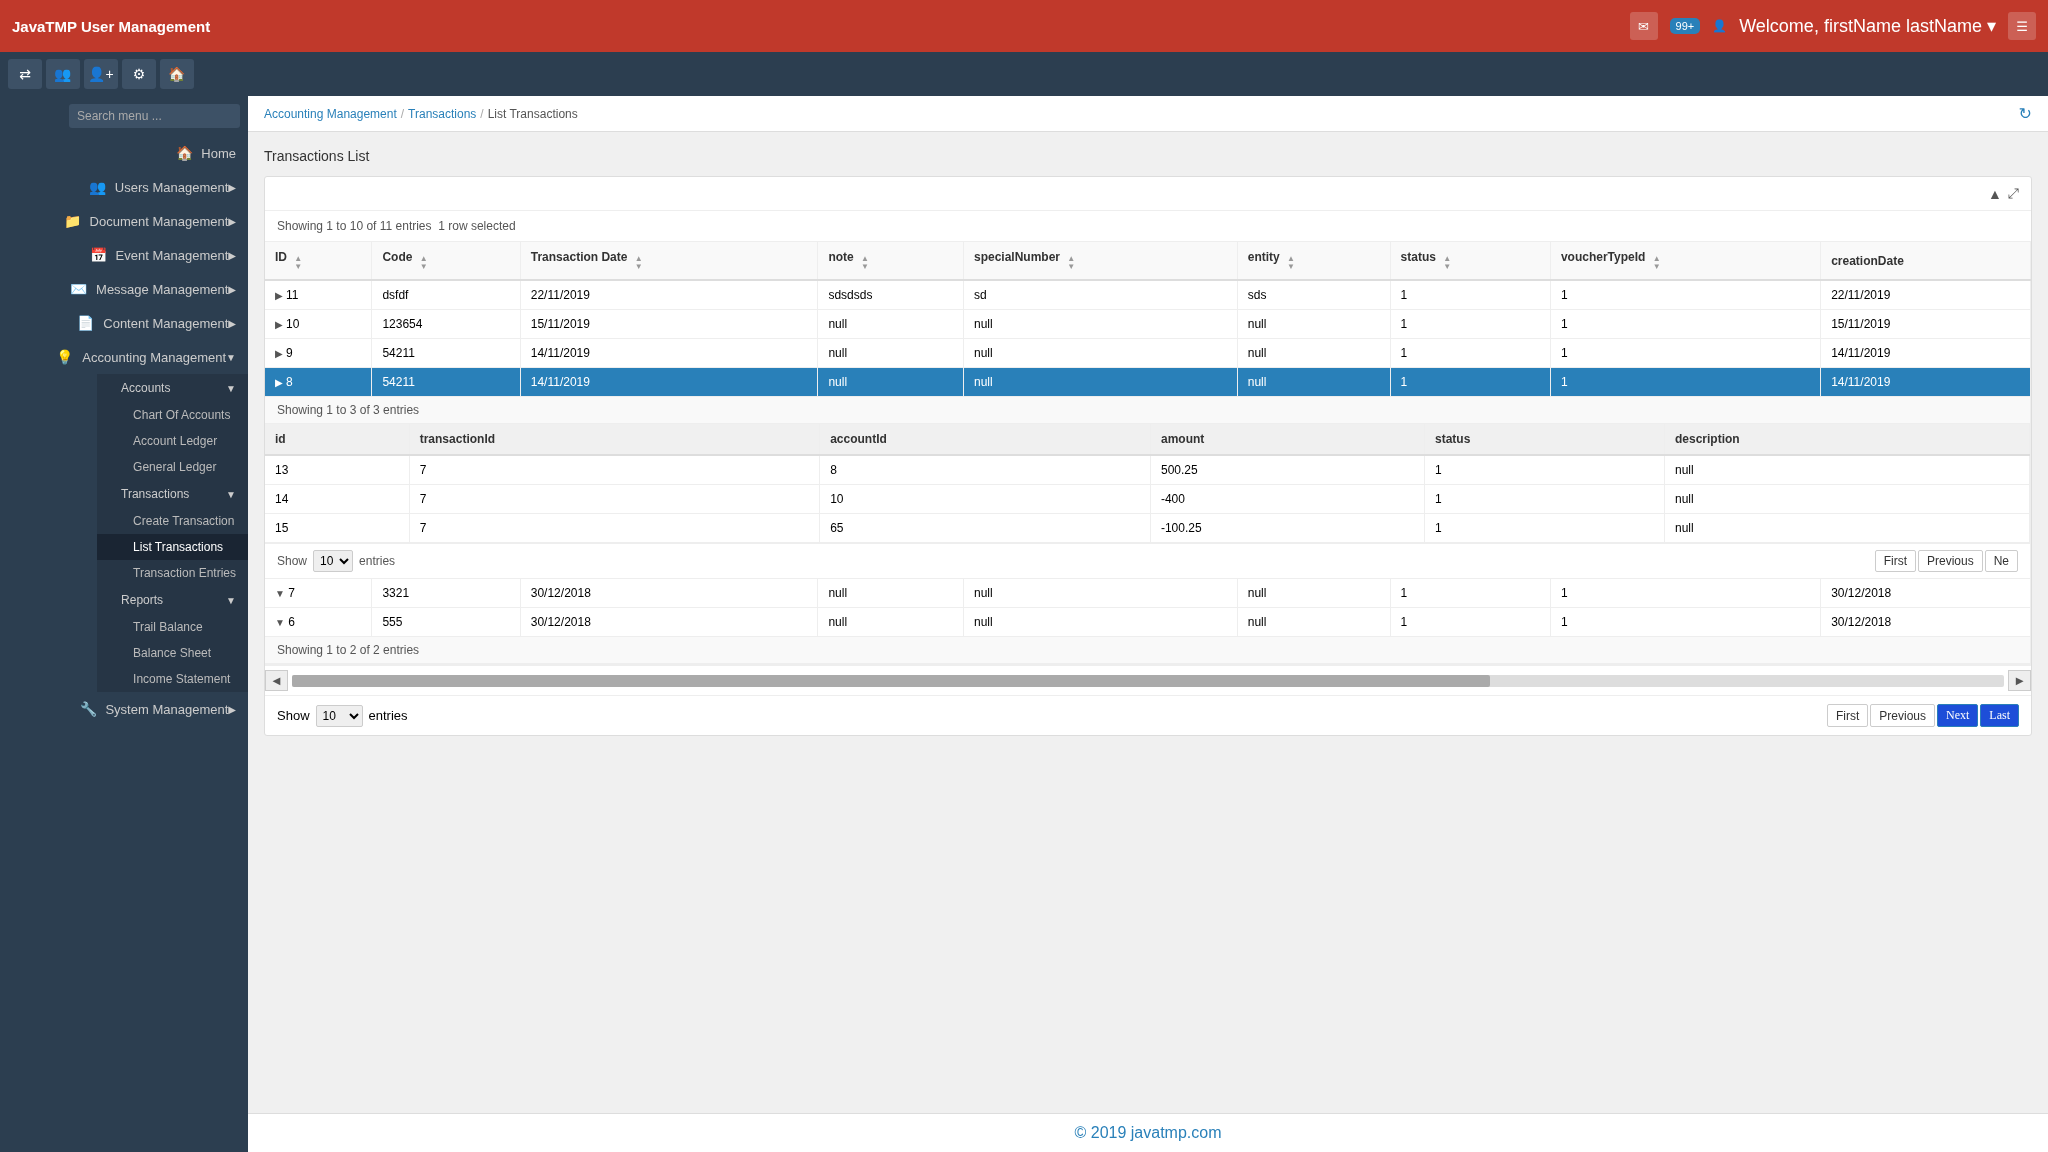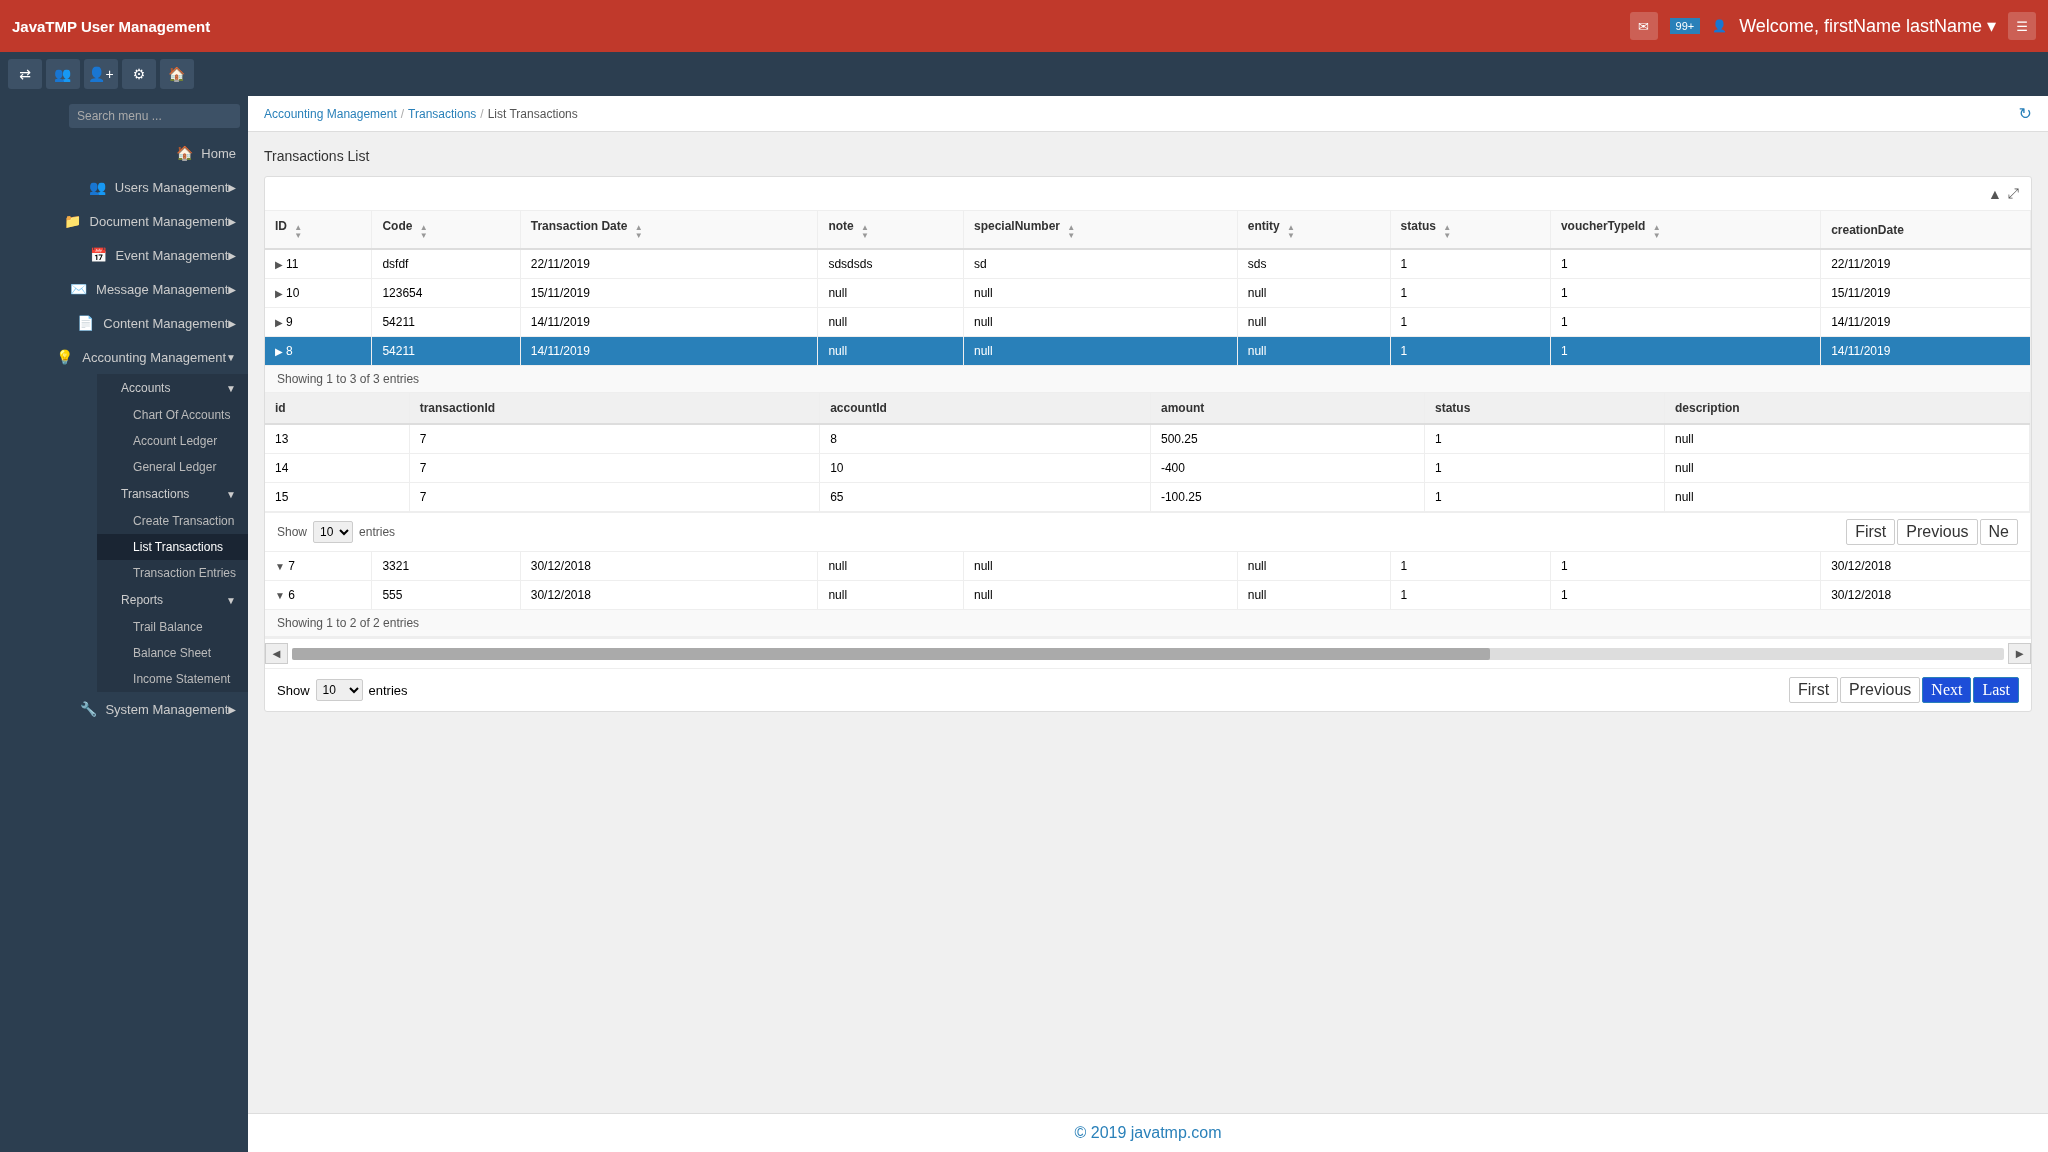--- a/index.html
+++ b/index.html
@@ -4,21 +4,21 @@
   <style>
     * { box-sizing: border-box; margin: 0; padding: 0; }
     body { font-family: Arial, sans-serif; font-size: 13px; background: #f4f4f4; display: flex; flex-direction: column; height: 100vh; overflow: hidden; }
 
     
     .top-nav { background: #c0392b; color: white; height: 52px; display: flex; align-items: center; justify-content: space-between; padding: 0 12px; flex-shrink: 0; }
     .top-nav-left { display: flex; align-items: center; gap: 10px; }
     .top-nav-title { font-size: 15px; font-weight: bold; color: white; }
     .top-nav-right { display: flex; align-items: center; gap: 12px; }
     .nav-icon-btn { background: rgba(255,255,255,0.2); border: none; color: white; width: 28px; height: 28px; border-radius: 3px; cursor: pointer; display: flex; align-items: center; justify-content: center; font-size: 13px; }
-    .mail-badge { background: #2980b9; border-radius: 0; padding: 2px 6px; font-size: 11px; color: white; }
+    .mail-badge { background: #2980b9; border-radius: 5px; padding: 2px 6px; font-size: 11px; color: white; }
     .user-info { color: white; font-size: 18px; }
 
     
     .toolbar { background: #2c3e50; height: 44px; display: flex; align-items: center; padding: 0 8px; gap: 4px; flex-shrink: 0; }
     .toolbar-btn { background: #3d5166; border: none; color: white; width: 34px; height: 30px; border-radius: 3px; cursor: pointer; display: flex; align-items: center; justify-content: center; font-size: 14px; }
 
     
     .main-layout { display: flex; flex: 1; overflow: hidden; }
 
     
@@ -68,21 +68,21 @@
     .selected .expand-btn { color: white; }
 
     
     .sub-table-wrapper { padding: 0; }
     .sub-table-header { padding: 6px 12px; font-size: 12px; color: #555; background: #f9f9f9; border-bottom: 1px solid #eee; }
     .sub-table { width: 100%; }
     .sub-table th { background: #f0f0f0; }
     .sub-show-row { padding: 6px 12px; font-size: 12px; color: #555; border-top: 1px solid #eee; display: flex; align-items: center; gap: 6px; }
     .show-select { padding: 2px; border: 1px solid #ccc; border-radius: 2px; font-size: 12px; }
     .pagination-btns { margin-left: auto; display: flex; gap: 2px; }
-    .page-btn { padding: 3px 8px; border: 1px solid #ccc; background: white; cursor: pointer; font-size: 16px; color: #333; border-radius: 2px; text-align: center; }
+    .page-btn { padding: 3px 8px; border: 1px solid #ccc; background: white; cursor: pointer; font-size: 12px; color: #333; border-radius: 2px; text-align: center; }
     .page-btn.active { background: #1d4ed8; color: white; border-color: #2980b9; font-family: Liberation Serif, serif; }
 
     
     .main-pagination { padding: 8px 12px; display: flex; align-items: center; gap: 6px; border-top: 1px solid #eee; }
     .scrollbar-row { padding: 4px 12px; }
     .fake-scrollbar { background: #ddd; height: 12px; border-radius: 2px; position: relative; }
     .fake-scrollbar-thumb { background: #aaa; height: 12px; border-radius: 2px; width: 70%; }
     .scroll-arrow { cursor: pointer; color: #555; padding: 2px 4px; background: #eee; border: 1px solid #ccc; }
 
     
@@ -258,20 +258,23 @@
     <div class="page-content">
       <h2 class="page-title">Transactions List</h2>
 
       <div class="table-card">
 
         <div class="table-card-header">
           <button class="card-icon-btn">▲</button>
           <button class="card-icon-btn">⤢</button>
         </div>
 
+        <div class="showing-text">
+          <span>Showing 1 to 10 of 11 entries</span>&nbsp;&nbsp;<span>1 row selected</span>
+        </div>
 
         <div style="overflow-x:auto;">
           <table>
             <thead>
               <tr>
                 <th>ID <span class="sort-icons">
                       <span>▲</span>
                       <span>▼</span>
                     </span></th>
                 <th>Code <span class="sort-icons">

